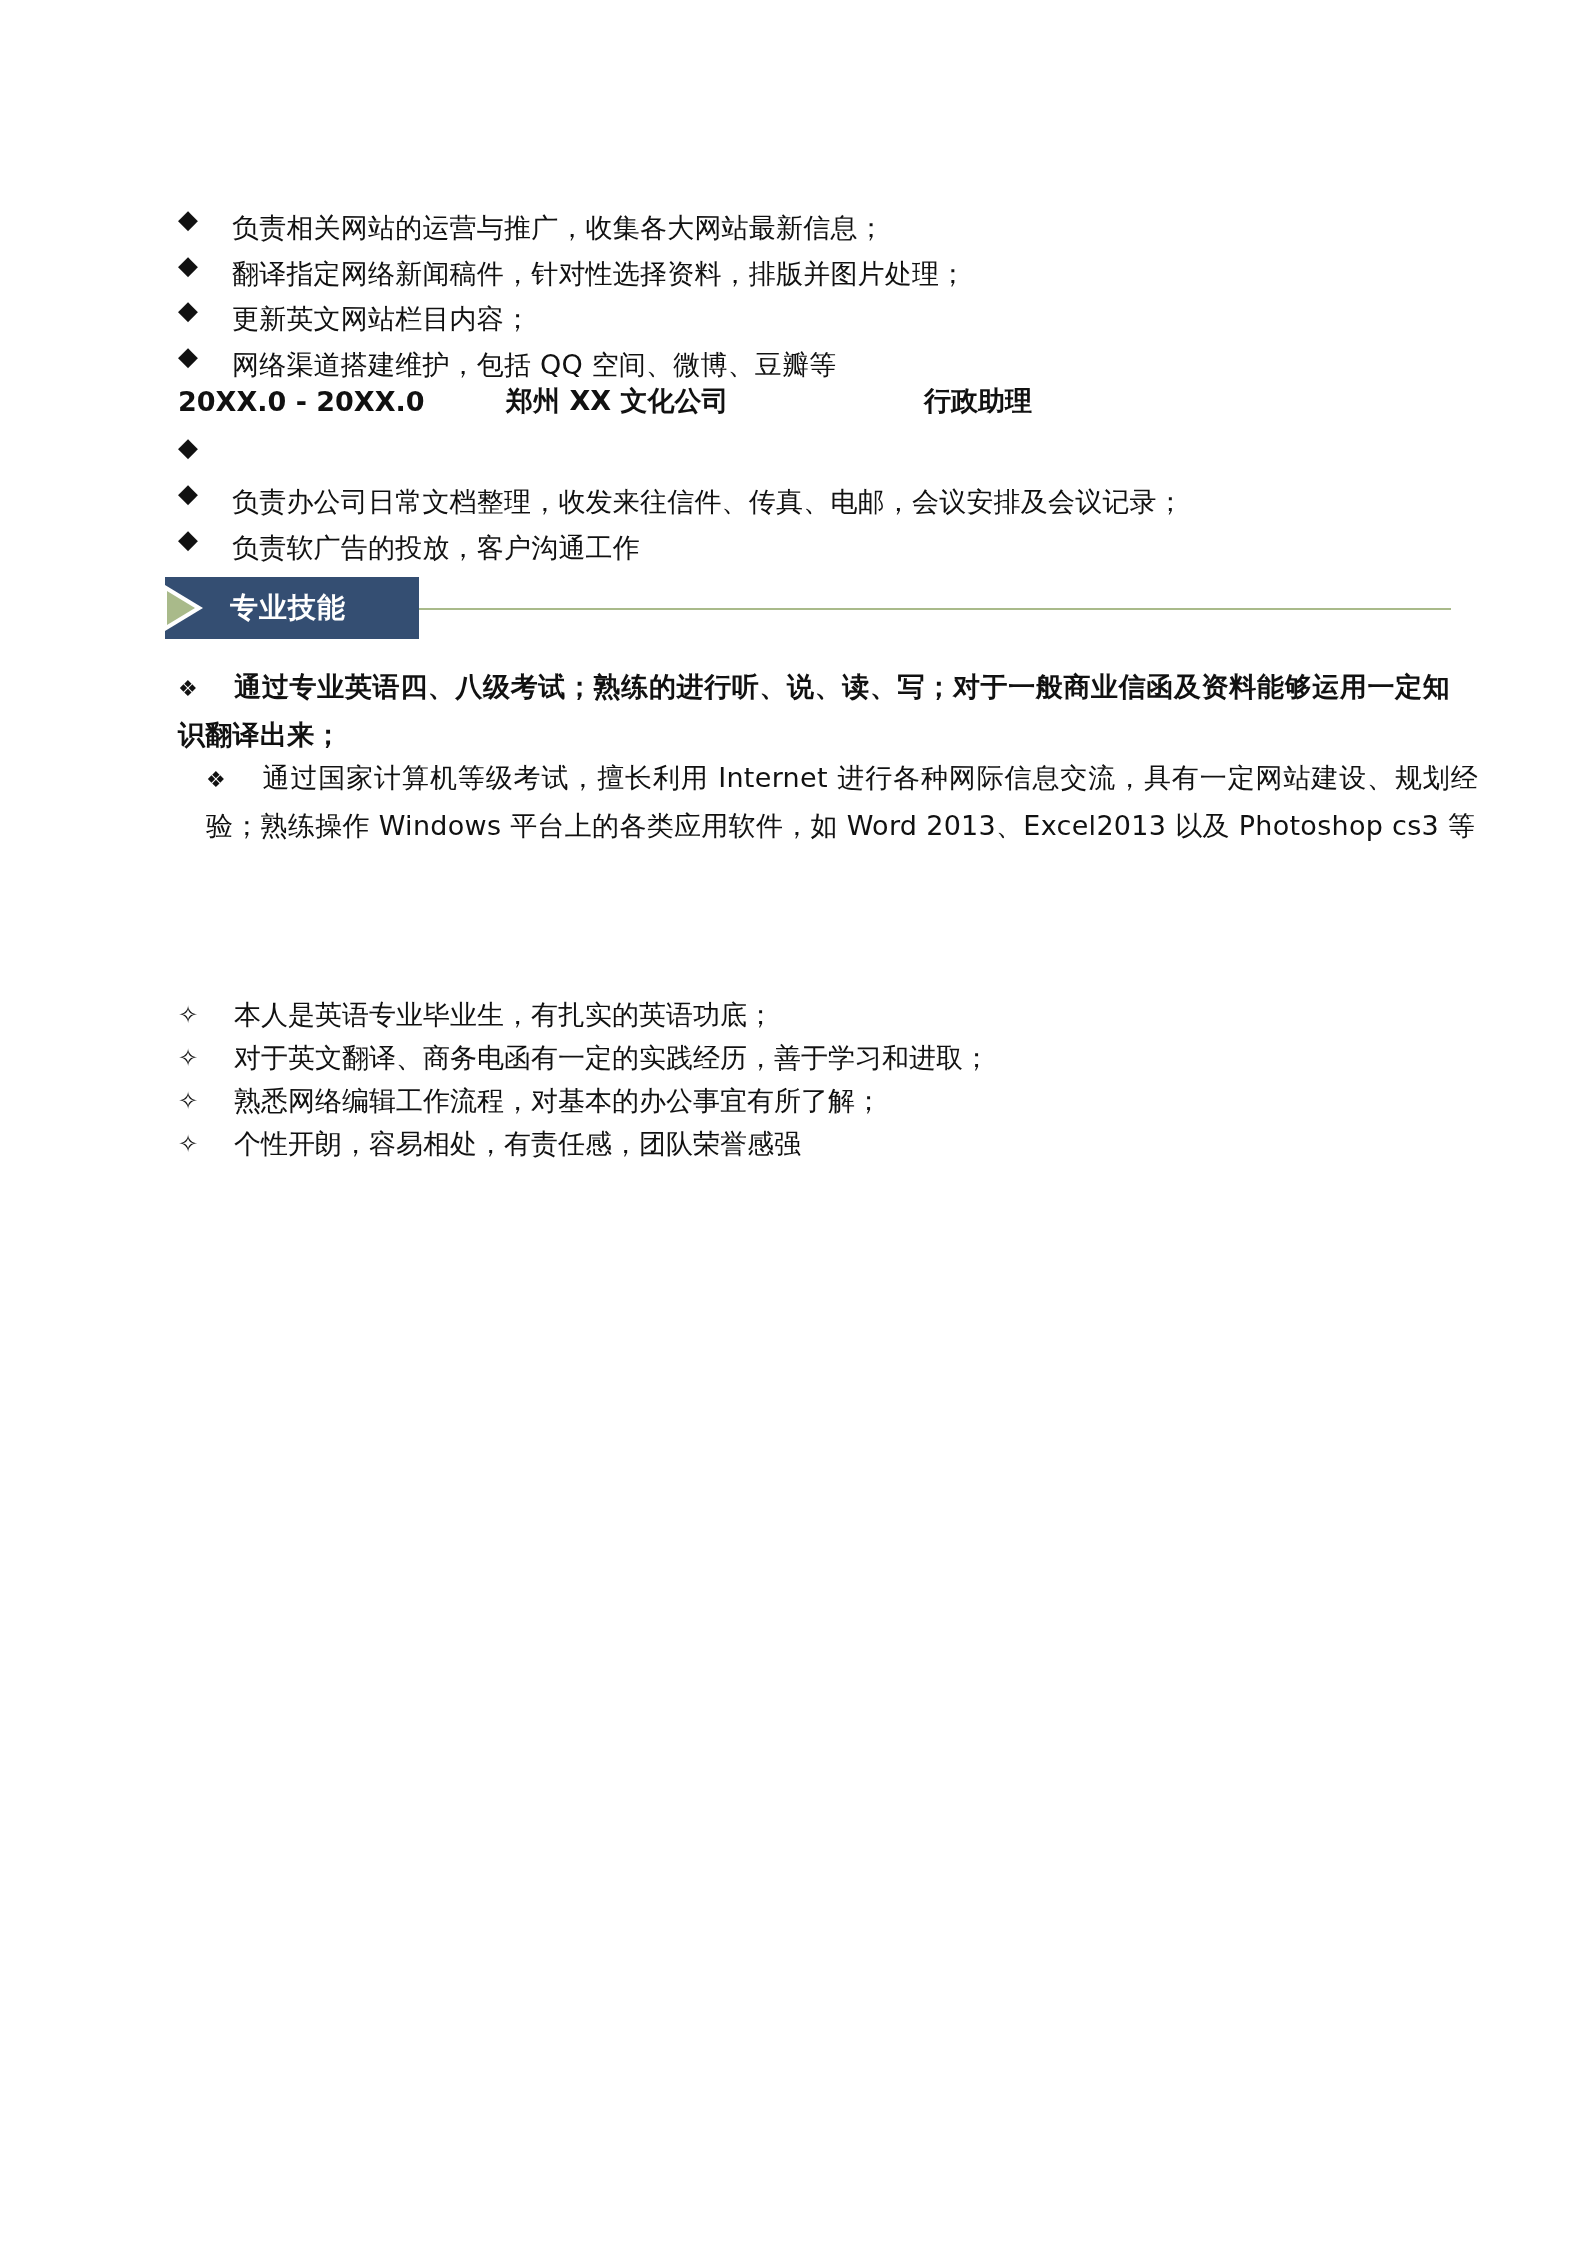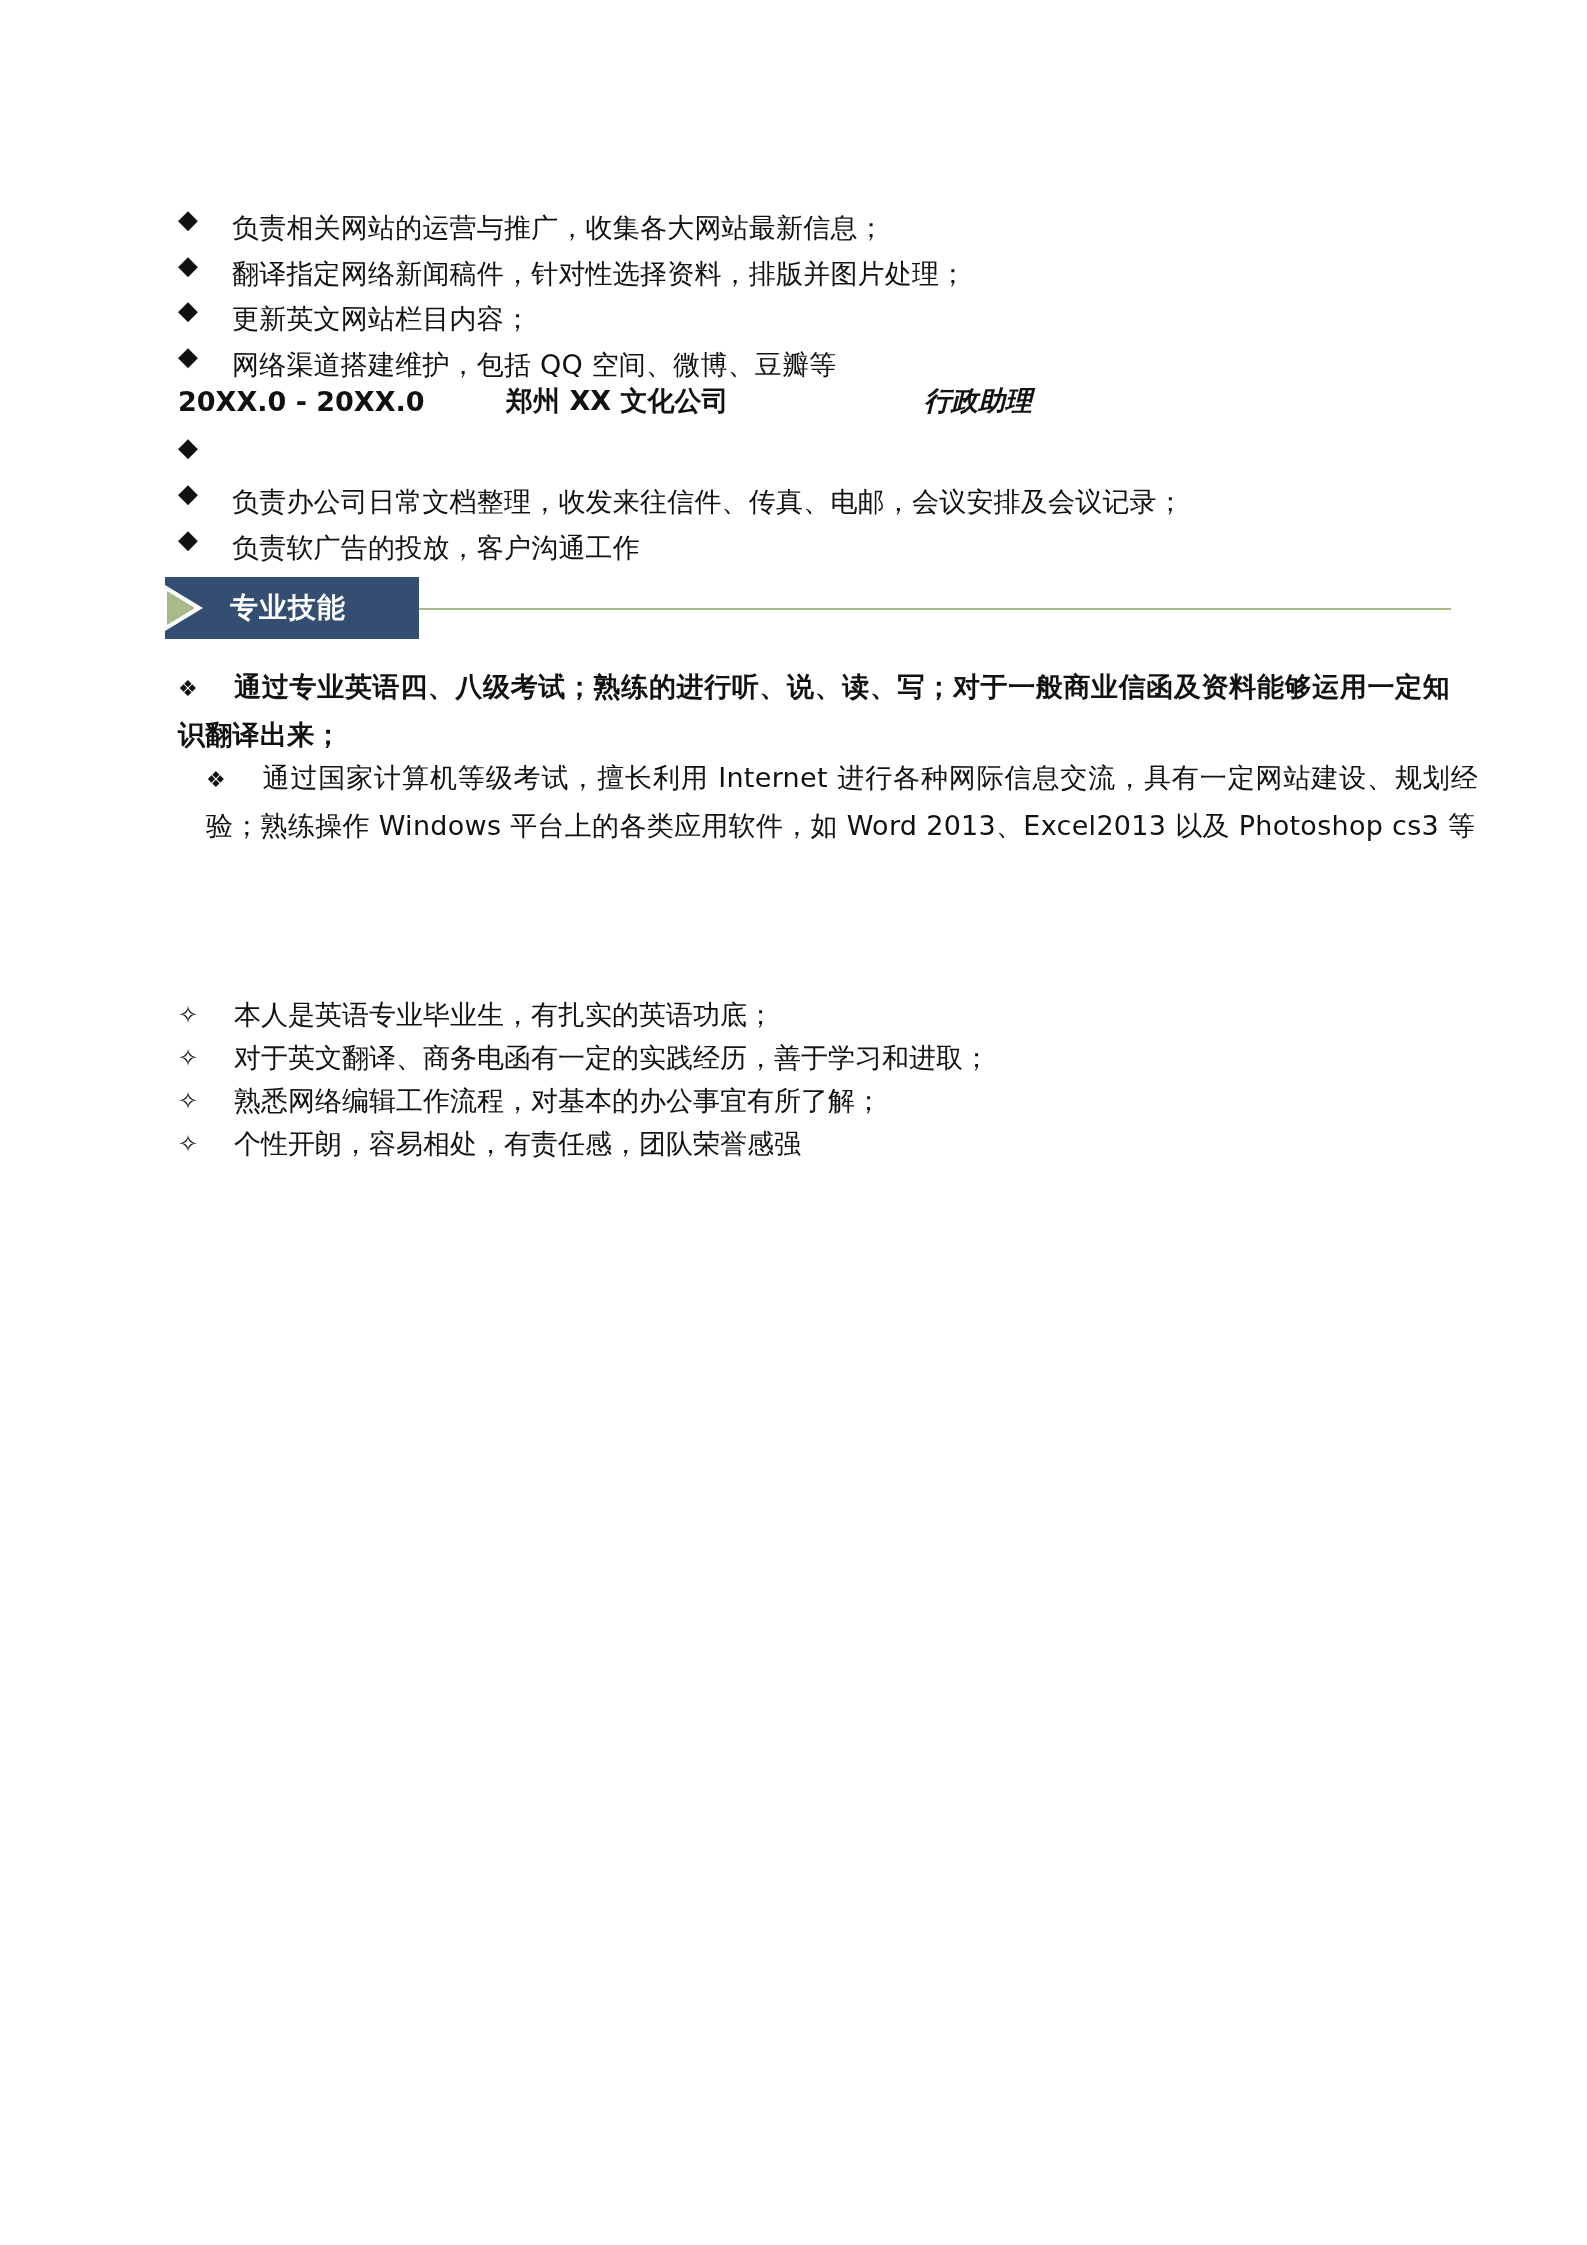--- a/index.html
+++ b/index.html
@@ -9,21 +9,21 @@
 
   .bullet-row { position: absolute; left: 178px; height: 46px; display: flex; align-items: center;
                 font-size: 27px; white-space: nowrap; }
   .bullet-row .mark { width: 54px; font-size: 26px; display: inline-block; }
   .bullet-row .txt { display: inline-block; letter-spacing: 0.2px; margin-top: 17px; }
 
   .job-row { position: absolute; left: 178px; top: 378px; height: 46px; display: flex; align-items: center;
              font-size: 27px; font-weight: bold; white-space: nowrap; }
   .job-row .period { position: absolute; left: 0; }
   .job-row .company { position: absolute; left: 328px; }
-  .job-row .role { position: absolute; left: 746px; font-style: italic; }
+  .job-row .role { position: absolute; left: 746px; }
 
   .section-header { position: absolute; left: 165px; height: 62px; width: 1295px; }
   .section-header .box { position: absolute; left: 0; top: 0; width: 254px; height: 62px; background: #344e72; }
   .section-header .tri { position: absolute; left: 0; top: 8px; width: 0; height: 0;
         border-top: 23px solid transparent; border-bottom: 23px solid transparent; border-left: 38px solid #ffffff; }
   .section-header .tri-inner { position: absolute; left: 2px; top: 14px; width: 0; height: 0;
         border-top: 17px solid transparent; border-bottom: 17px solid transparent; border-left: 28px solid #a9ba8a; }
   .section-header .title { position: absolute; left: 65px; top: 0; height: 80px; line-height: 62px;
         color: #ffffff; font-size: 28px; font-weight: bold; letter-spacing: 1px; }
   .section-header .rule { position: absolute; left: 254px; top: 31px; width: 1032px; height: 2px; background: #a9ba8a; }

